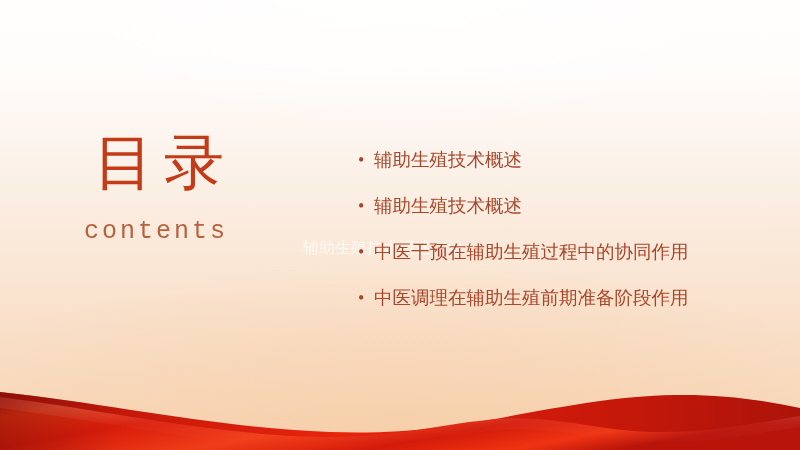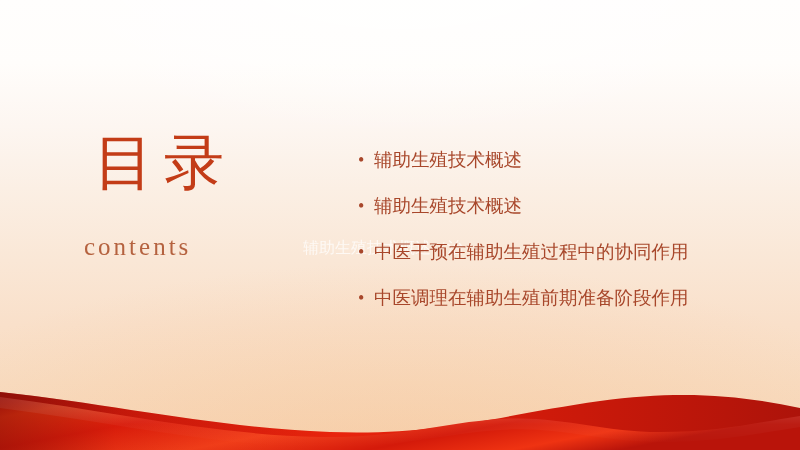--- a/index.html
+++ b/index.html
@@ -47,25 +47,25 @@
   #main-title {
     font-size: 60px;
     line-height: 1.05;
     font-weight: 400;
     color: #c33c17;
     letter-spacing: 10px;
     text-indent: 10px;
     font-family: "Liberation Serif", "DejaVu Serif", serif;
   }
   #sub-title {
-    margin-top: 38px;
+    margin-top: 22px;
     font-size: 25px;
     color: #b5623f;
     letter-spacing: 3px;
-    font-family: Liberation Serif, serif;
+    font-family: Liberation Mono, monospace;
   }
 
   
   #watermark {
     position: absolute;
     left: 303px;
     top: 238px;
     font-size: 16px;
     color: rgba(255,255,255,0.72);
     letter-spacing: 0px;

